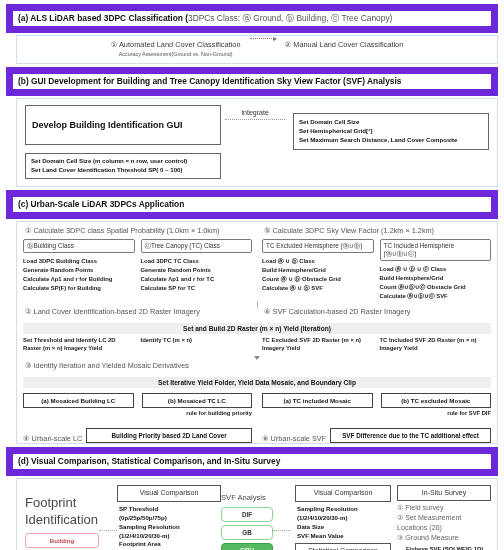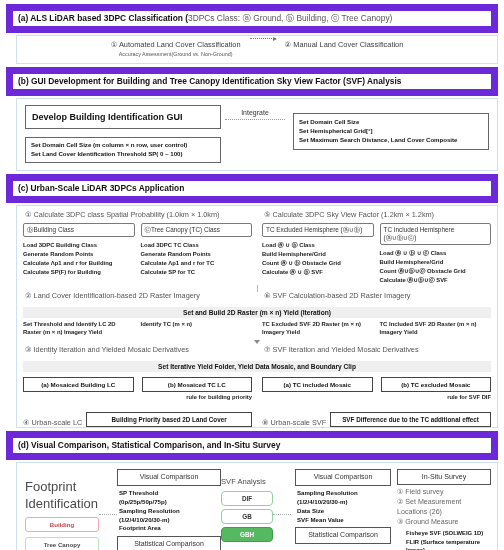--- a/index.html
+++ b/index.html
@@ -46,21 +46,21 @@
   
   .b-body{padding:6px 8px 7px 8px;}
   .b-cols{display:flex;gap:0;align-items:flex-start;}
   .b-col{width:196px;}
   .b-mid{flex:1;text-align:center;padding-top:4px;}
   .b-mid .integrate-label{font-size:7px;color:#333;margin-bottom:3px;}
   .b-mid .integrate-line{border-top:1px dotted #999;margin:0 4px;}
   .b-head{
     border:1px solid #666;background:#fff;
     font-size:9px;font-weight:bold;padding:8px 6px;
-    height:24px;box-sizing:border-box;display:flex;align-items:center;
+    height:40px;box-sizing:border-box;display:flex;align-items:center;
   }
   .b-list{
     border:1px solid #666;background:#fff;margin-top:8px;
     font-size:6.1px;font-weight:bold;line-height:1.45;padding:3px 5px;
   }
   .b-list.tall{padding-top:4px;padding-bottom:4px;}
   .b-col.right{margin-left:4px;}
 
   
   .c-body{padding:5px 6px 0 6px;}
@@ -261,23 +261,20 @@
           </div>
         </div>
       </div>
 
       <div class="down-arrow" style="margin-top:3px;"></div>
 
       <div class="c-quad" style="margin-top:2px;">
         <div class="c-half left">
           <div class="step-title">③ Identity Iteration and Yielded Mosaic Derivatives</div>
         </div>
-        <div class="c-half right">
-          <div class="step-title">⑦ SVF Iteration and Yielded Mosaic Derivatives</div>
-        </div>
       </div>
       <div class="band">Set Iterative Yield Folder, Yield Data Mosaic, and Boundary Clip</div>
 
       <div class="c-quad" style="margin-top:3px;">
         <div class="c-half left">
           <div class="mosaic-row">
             <div class="mosaic">(a) Mosaiced Building LC</div>
             <div class="mosaic">(b) Mosaiced TC LC</div>
           </div>
           <div class="rule-note" style="margin-top:2px;">rule for building priority</div>

